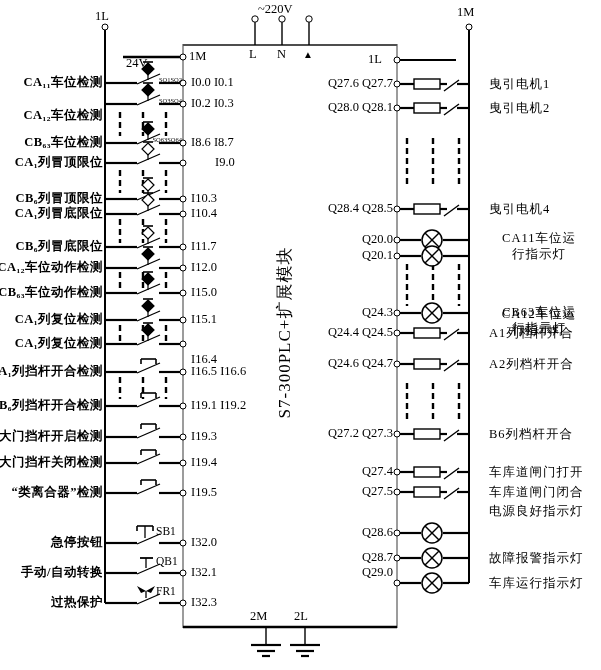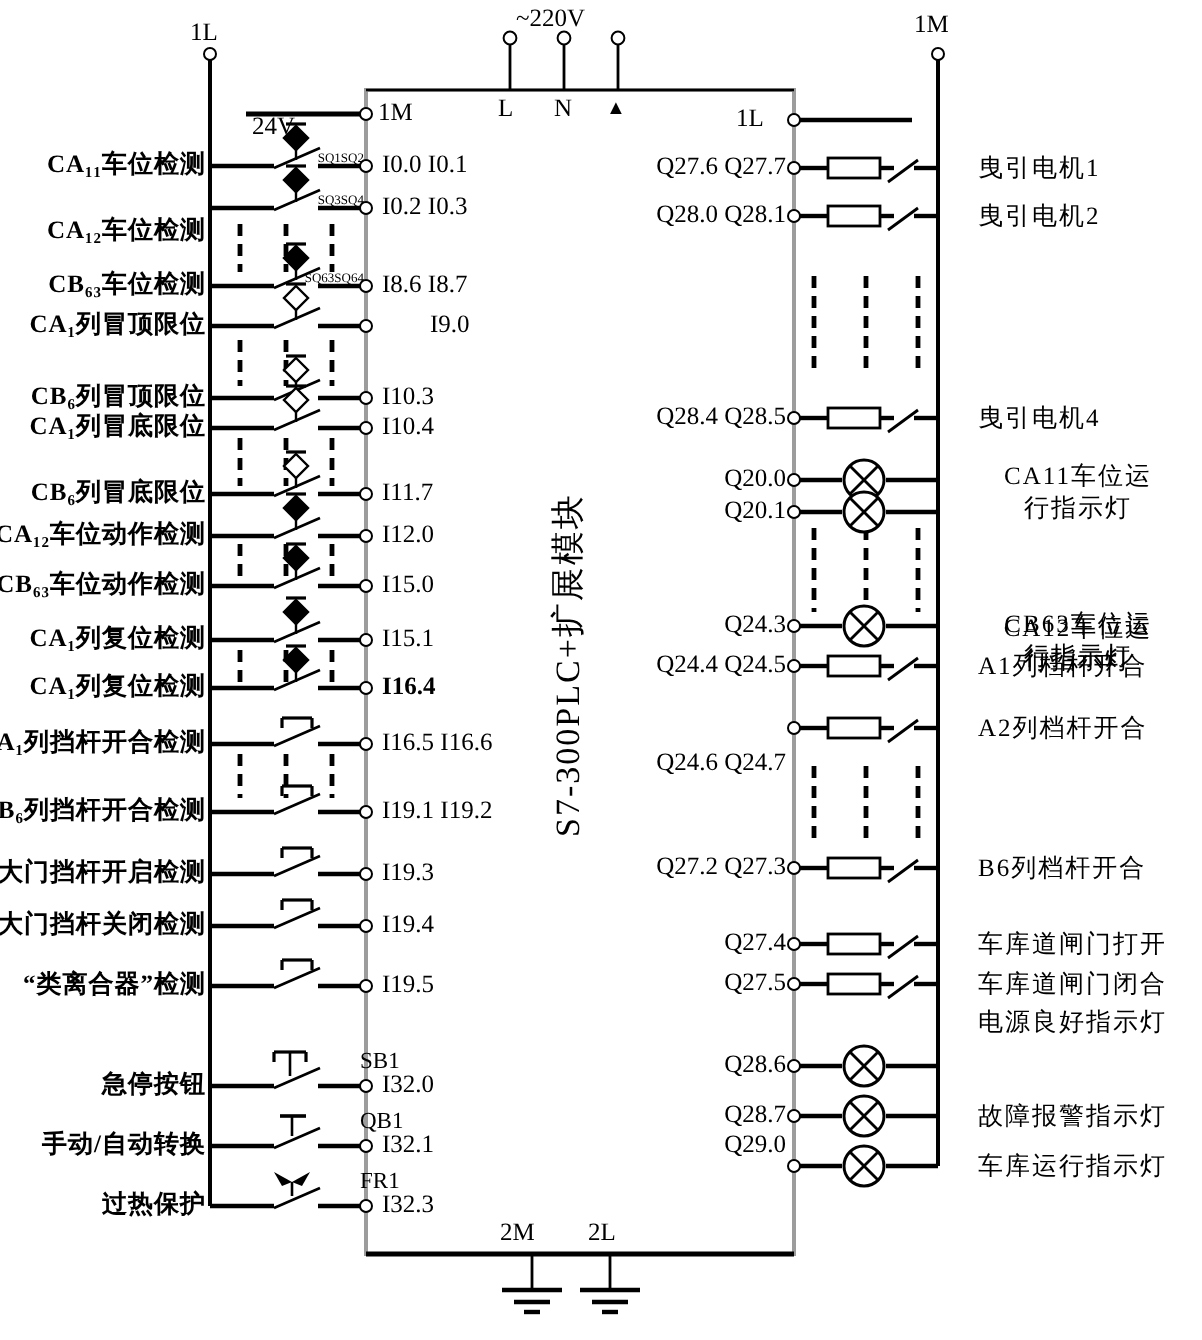--- a/index.html
+++ b/index.html
@@ -6,21 +6,21 @@
   #stage{position:relative;width:601px;height:670px;background:#fff;overflow:hidden;
          font-family:"Liberation Serif","DejaVu Serif",serif;color:#000;}
   #wires{position:absolute;left:0;top:0;}
   .lbl{position:absolute;white-space:nowrap;line-height:15px;font-size:12.5px;}
   .in-label{right:498px;text-align:left;letter-spacing:0.5px;font-weight:bold;}
   .in-addr{left:191px;}
   .out-addr{right:208px;text-align:right;}
   .out-label{left:489px;letter-spacing:1px;white-space:pre-line;line-height:16px;}
   .out-label.center{text-align:center;width:104px;left:487px;}
   .tag-small{font-size:6.5px;right:419px;text-align:right;letter-spacing:0;}
-  .tag-big{font-size:11.5px;left:152px;padding-left:28px;}
+  .tag-big{font-size:11.5px;left:128px;padding-left:28px;}
   .bus-lbl{font-size:12.5px;}
   .title-rot{position:absolute;left:154px;top:321px;width:260px;text-align:center;
              font-size:17px;letter-spacing:1px;transform:rotate(-90deg);transform-origin:50% 50%;}
   .pe-tri{font-size:10px;}
 </style>
 </head>
 <body>
 
 <div id="stage">
   <svg id="wires" width="601" height="670">
@@ -324,21 +324,21 @@
     <div class="lbl in-addr" style="top:206px;">I10.4</div>
     <div class="lbl in-label" style="top:239px;">CB₆列冒底限位</div>
     <div class="lbl in-addr" style="top:239px;">I11.7</div>
     <div class="lbl in-label" style="top:260px;">CA₁₂车位动作检测</div>
     <div class="lbl in-addr" style="top:260px;">I12.0</div>
     <div class="lbl in-label" style="top:285px;">CB₆₃车位动作检测</div>
     <div class="lbl in-addr" style="top:285px;">I15.0</div>
     <div class="lbl in-label" style="top:312px;">CA₁列复位检测</div>
     <div class="lbl in-addr" style="top:312px;">I15.1</div>
     <div class="lbl in-label" style="top:336px;">CA₁列复位检测</div>
-    <div class="lbl in-addr" style="top:336px;font-weight:bold;">I16.4</div>
+    <div class="lbl in-addr" style="top:352px;">I16.4</div>
     <div class="lbl in-label" style="top:364px;">CA₁列挡杆开合检测</div>
     <div class="lbl in-addr" style="top:364px;">I16.5 I16.6</div>
     <div class="lbl in-label" style="top:398px;">CB₆列挡杆开合检测</div>
     <div class="lbl in-addr" style="top:398px;">I19.1 I19.2</div>
     <div class="lbl in-label" style="top:429px;">大门挡杆开启检测</div>
     <div class="lbl in-addr" style="top:429px;">I19.3</div>
     <div class="lbl in-label" style="top:455px;">大门挡杆关闭检测</div>
     <div class="lbl in-addr" style="top:455px;">I19.4</div>
     <div class="lbl in-label" style="top:485px;">“类离合器”检测</div>
     <div class="lbl in-addr" style="top:485px;">I19.5</div>
@@ -362,21 +362,21 @@
     <div class="lbl out-addr" style="top:232px;">Q20.0</div>
     <div class="lbl out-label center" style="top:258px;margin-top:48px;">CA12车位运
 行指示灯</div>
     <div class="lbl out-addr" style="top:248px;">Q20.1</div>
     <div class="lbl out-label center" style="top:304px;">CB63车位运
 行指示灯</div>
     <div class="lbl out-addr" style="top:305px;">Q24.3</div>
     <div class="lbl out-label" style="top:325px;">A1列档杆开合</div>
     <div class="lbl out-addr" style="top:325px;">Q24.4 Q24.5</div>
     <div class="lbl out-label" style="top:356px;">A2列档杆开合</div>
-    <div class="lbl out-addr" style="top:356px;margin-top:18px;">Q24.6 Q24.7</div>
+    <div class="lbl out-addr" style="top:356px;">Q24.6 Q24.7</div>
     <div class="lbl out-label" style="top:426px;">B6列档杆开合</div>
     <div class="lbl out-addr" style="top:426px;">Q27.2 Q27.3</div>
     <div class="lbl out-label" style="top:464px;">车库道闸门打开</div>
     <div class="lbl out-addr" style="top:464px;">Q27.4</div>
     <div class="lbl out-label" style="top:484px;">车库道闸门闭合</div>
     <div class="lbl out-addr" style="top:484px;">Q27.5</div>
     <div class="lbl out-label" style="top:503px;">电源良好指示灯</div>
     <div class="lbl out-addr" style="top:525px;">Q28.6</div>
     <div class="lbl out-label" style="top:550px;">故障报警指示灯</div>
     <div class="lbl out-addr" style="top:550px;">Q28.7</div>

